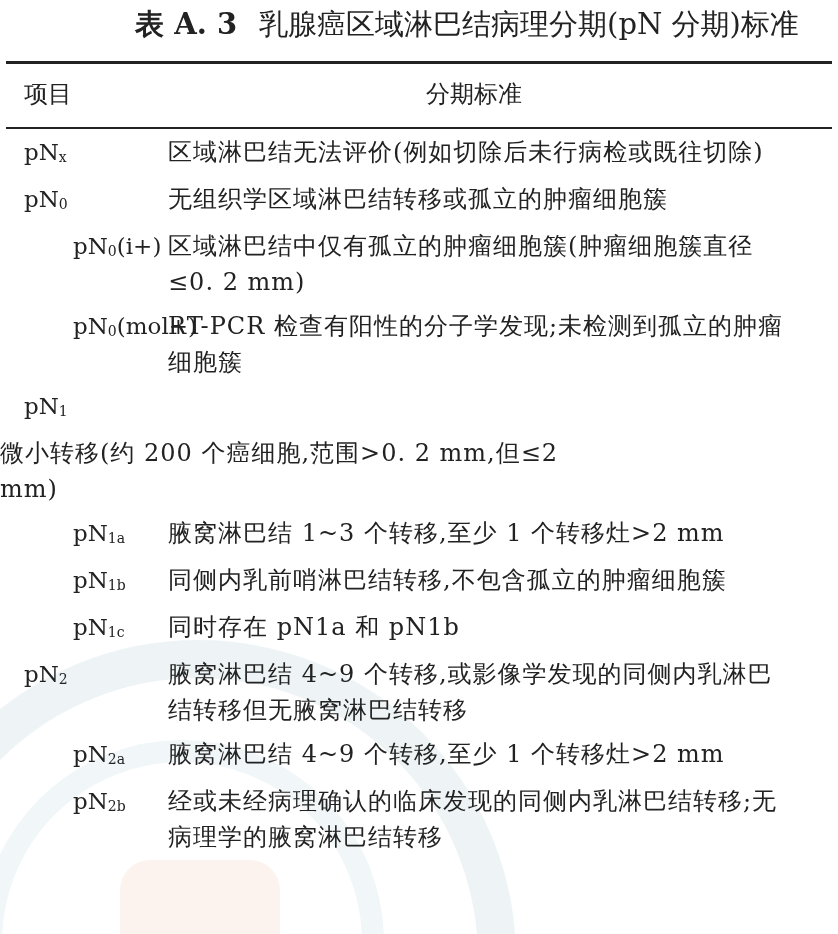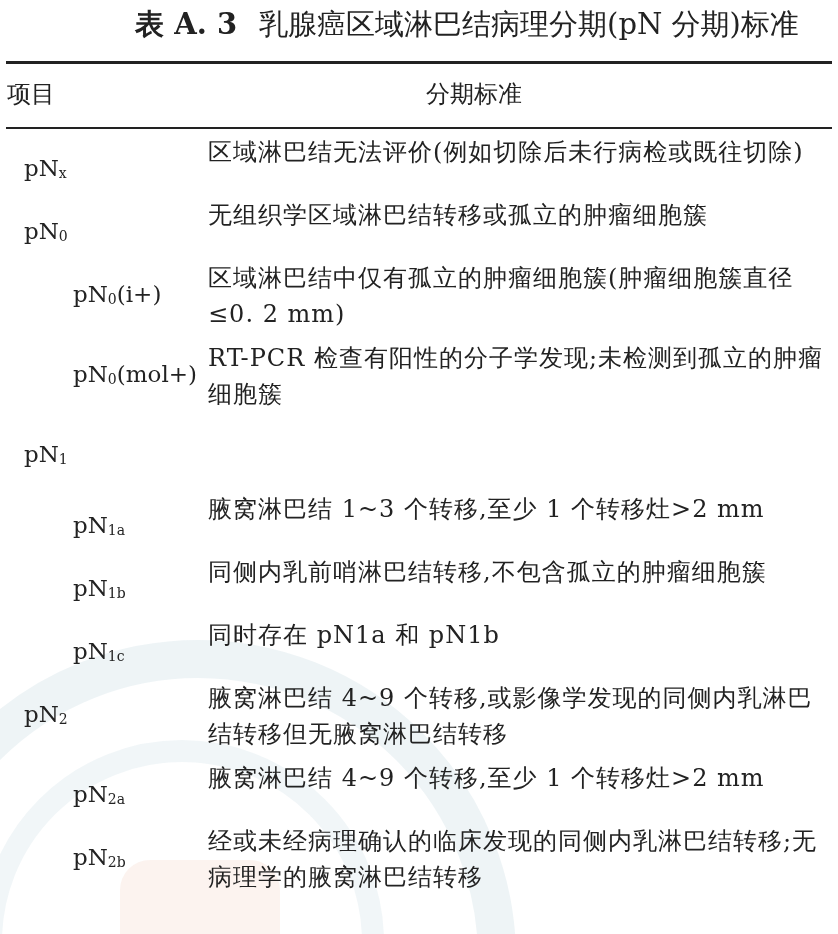--- a/index.html
+++ b/index.html
@@ -11,25 +11,25 @@
                border-radius:50%; border:22px solid rgba(150,185,200,0.13); z-index:0; }
   .watermark3 { position:absolute; left:120px; top:860px; width:160px; height:120px;
                background:rgba(235,170,140,0.14); border-radius:30px; z-index:0; }
   .title { position:absolute; top:2px; left:0; width:838px; text-align:center;
            font-size:29px; line-height:44px; z-index:1;padding-left:48px; }
   .title .num { font-weight:bold; margin-right:22px; }
   .rule { position:absolute; left:6px; width:826px; background:#222; z-index:1; }
   .rule.top { top:61px; height:3px; }
   .rule.mid { top:127px; height:2px; }
   .hdr { position:absolute; top:72px; font-size:24px; line-height:44px; z-index:1; }
-  .hdr.c1 { left:7px; }
+  .hdr.c1 { left:24px; }
   .hdr.c2 { left:0; width:838px; text-align:center; padding-left:110px; box-sizing:border-box; }
   .rows { position:absolute; top:134px; left:0; width:838px; z-index:1; }
   .row { display:flex; margin-bottom:8px; }
-  .item { width:208px; flex:none; box-sizing:border-box; font-size:23px; line-height:36px;margin-top:16px; }
+  .item { width:168px; flex:none; box-sizing:border-box; font-size:23px; line-height:36px; }
   .item.l1 { padding-left:24px; }
   .item.l2 { padding-left:73px; }
   .item sub { font-size:14px; vertical-align:baseline; position:relative; top:2px; }
   .crit { width:620px; font-size:24px; line-height:36px; letter-spacing:1px; }
 </style>
 </head>
 <body>
 
 <div class="watermark"></div>
 <div class="watermark2"></div>
@@ -58,20 +58,21 @@
       <div class="crit">区域淋巴结中仅有孤立的肿瘤细胞簇(肿瘤细胞簇直径≤0. 2 mm)</div>
     </div>
     <div class="row">
       <div class="item l2"><span>pN</span><sub>0</sub><span>(mol+)</span></div>
       <div class="crit">RT-PCR 检查有阳性的分子学发现;未检测到孤立的肿瘤细胞簇</div>
     </div>
     <div class="row">
       <div class="item l1"><span>pN</span><sub>1</sub><span></span></div>
     </div>
     <div class="row">
+      <div class="crit">微小转移(约 200 个癌细胞,范围&gt;0. 2 mm,但≤2 mm)</div>
     </div>
     <div class="row">
       <div class="item l2"><span>pN</span><sub>1a</sub><span></span></div>
       <div class="crit">腋窝淋巴结 1~3 个转移,至少 1 个转移灶&gt;2 mm</div>
     </div>
     <div class="row">
       <div class="item l2"><span>pN</span><sub>1b</sub><span></span></div>
       <div class="crit">同侧内乳前哨淋巴结转移,不包含孤立的肿瘤细胞簇</div>
     </div>
     <div class="row">

